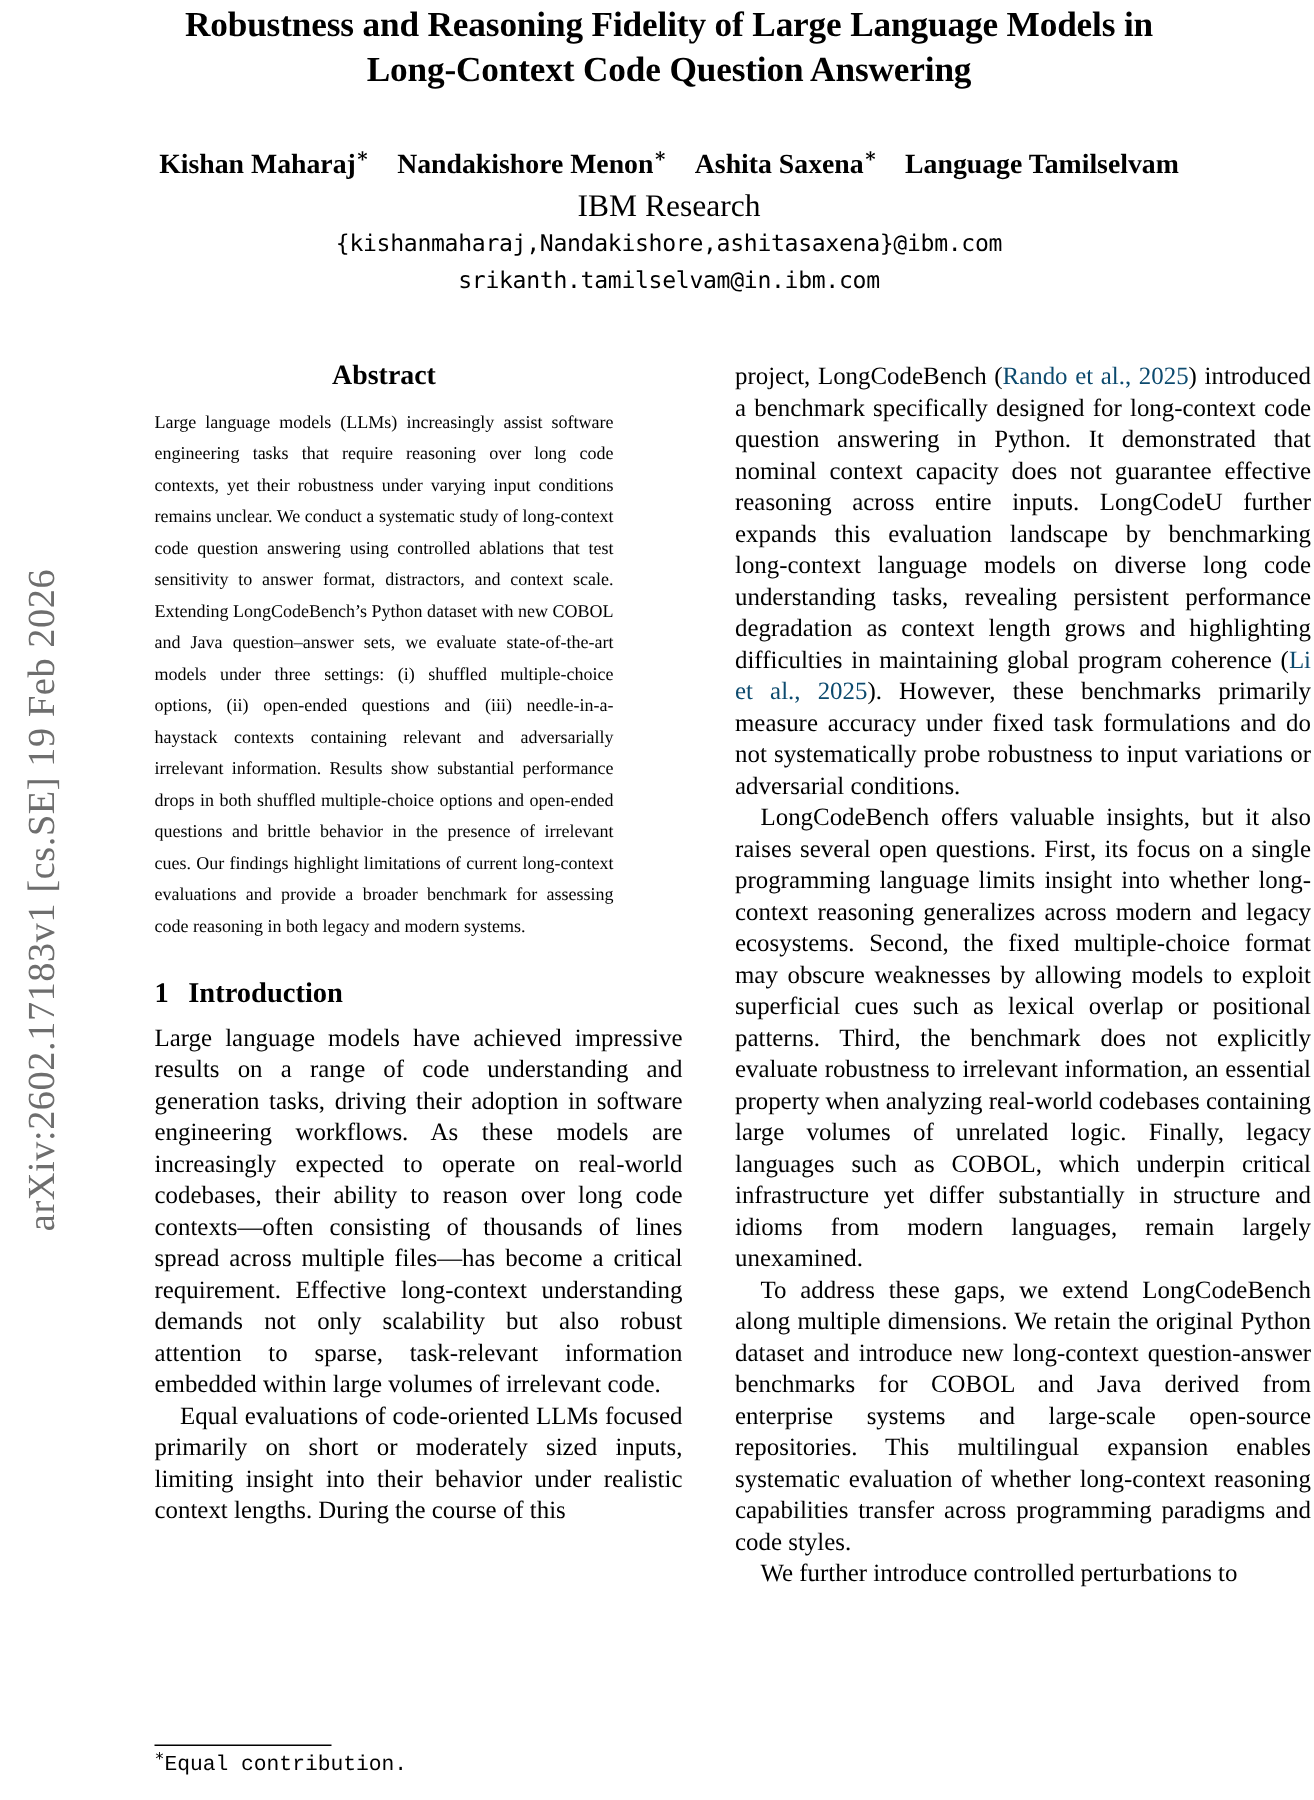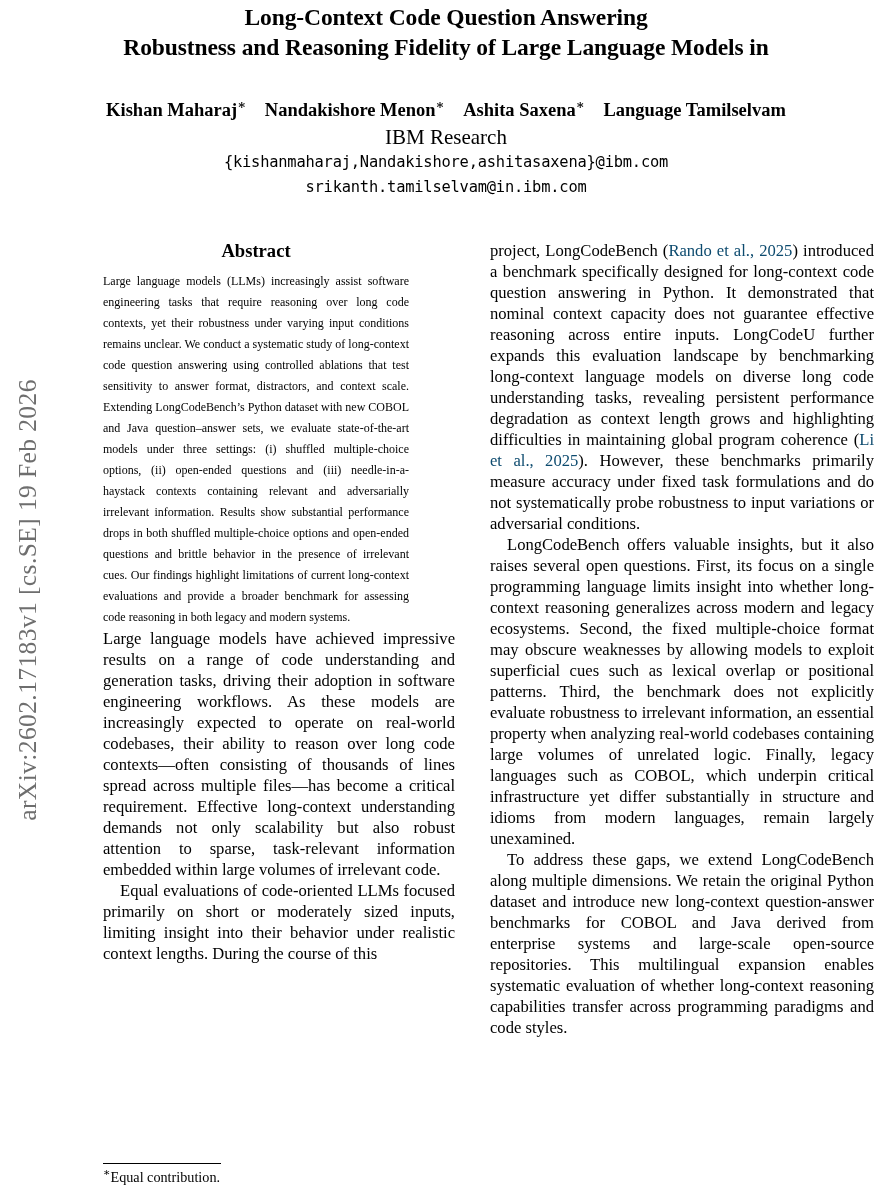--- a/index.html
+++ b/index.html
@@ -159,40 +159,41 @@
   }
   #footnote-rule {
     width: 118px;
     height: 0;
     border-top: 1.1px solid #000;
     margin-bottom: 5px;
   }
   #footnote-text {
     font-size: 14.2px;
     line-height: 17px;
+    font-family: Liberation Mono, monospace;
   }
   #footnote-text .astk {
     font-size: 11px;
     vertical-align: super;
     line-height: 0;
   }
 </style>
 </head>
 <body>
 
 <div id="arxiv-stamp">
   <span class="stamp-text">arXiv:2602.17183v1  [cs.SE]  19 Feb 2026</span>
 </div>
 
 <div id="page">
 
   <div id="title-block">
     <h1 id="paper-title">
+      <span class="t-line">Robustness and Reasoning Fidelity of Large Language Models in</span>
       <span class="t-line">Long-Context Code Question Answering</span>
-      <span class="t-line">Robustness and Reasoning Fidelity of Large Language Models in</span>
     </h1>
 
     <div id="authors-line">
       <span class="author"><span>Kishan Maharaj</span><span class="astk">∗</span></span>
       <span class="author"><span>Nandakishore Menon</span><span class="astk">∗</span></span>
       <span class="author"><span>Ashita Saxena</span><span class="astk">∗</span></span>
       <span class="author"><span>Language Tamilselvam</span><span class="astk"></span></span>
     </div>
 
     <div id="affiliation">IBM Research</div>
@@ -200,31 +201,35 @@
     <div class="email-line">srikanth.tamilselvam@in.ibm.com</div>
   </div>
 
   <div class="col" id="col-left">
 
     <div class="abstract-wrap">
       <div class="section-head-centered">Abstract</div>
       <p class="abstract-body">Large language models (LLMs) increasingly assist software engineering tasks that require reasoning over long code contexts, yet their robustness under varying input conditions remains unclear. We conduct a systematic study of long-context code question answering using controlled ablations that test sensitivity to answer format, distractors, and context scale. Extending LongCodeBench’s Python dataset with new COBOL and Java question–answer sets, we evaluate state-of-the-art models under three settings: (i) shuffled multiple-choice options, (ii) open-ended questions and (iii) needle-in-a-haystack contexts containing relevant and adversarially irrelevant information. Results show substantial performance drops in both shuffled multiple-choice options and open-ended questions and brittle behavior in the presence of irrelevant cues. Our findings highlight limitations of current long-context evaluations and provide a broader benchmark for assessing code reasoning in both legacy and modern systems.</p>
     </div>
 
+    <h2 class="section-head">
+      <span class="secnum">1</span><span>Introduction</span>
+    </h2>
 
     <p class="para first">Large language models have achieved impressive results on a range of code understanding and generation tasks, driving their adoption in software engineering workflows. As these models are increasingly expected to operate on real-world codebases, their ability to reason over long code contexts—often consisting of thousands of lines spread across multiple files—has become a critical requirement. Effective long-context understanding demands not only scalability but also robust attention to sparse, task-relevant information embedded within large volumes of irrelevant code.</p>
     <p class="para">Equal evaluations of code-oriented LLMs focused primarily on short or moderately sized inputs, limiting insight into their behavior under realistic context lengths. During the course of this</p>
   </div>
 
   <div class="col" id="col-right">
 
     <p class="para first"><span>project, LongCodeBench (</span><a class="cite" href="#">Rando et al., 2025</a><span>) introduced a benchmark specifically designed for long-context code question answering in Python. It demonstrated that nominal context capacity does not guarantee effective reasoning across entire inputs. LongCodeU further expands this evaluation landscape by benchmarking long-context language models on diverse long code understanding tasks, revealing persistent performance degradation as context length grows and highlighting difficulties in maintaining global program coherence (</span><a class="cite" href="#">Li et al., 2025</a><span>). However, these benchmarks primarily measure accuracy under fixed task formulations and do not systematically probe robustness to input variations or adversarial conditions.</span></p>
 
     <p class="para">LongCodeBench offers valuable insights, but it also raises several open questions. First, its focus on a single programming language limits insight into whether long-context reasoning generalizes across modern and legacy ecosystems. Second, the fixed multiple-choice format may obscure weaknesses by allowing models to exploit superficial cues such as lexical overlap or positional patterns. Third, the benchmark does not explicitly evaluate robustness to irrelevant information, an essential property when analyzing real-world codebases containing large volumes of unrelated logic. Finally, legacy languages such as COBOL, which underpin critical infrastructure yet differ substantially in structure and idioms from modern languages, remain largely unexamined.</p>
     <p class="para">To address these gaps, we extend LongCodeBench along multiple dimensions. We retain the original Python dataset and introduce new long-context question-answer benchmarks for COBOL and Java derived from enterprise systems and large-scale open-source repositories. This multilingual expansion enables systematic evaluation of whether long-context reasoning capabilities transfer across programming paradigms and code styles.</p>
+    <p class="para">We further introduce controlled perturbations to</p>
   </div>
 
   <div id="footnote">
     <div id="footnote-rule"></div>
     <div id="footnote-text"><span class="astk">∗</span><span>Equal contribution.</span></div>
   </div>
 
 </div>
 
 </body></html>

